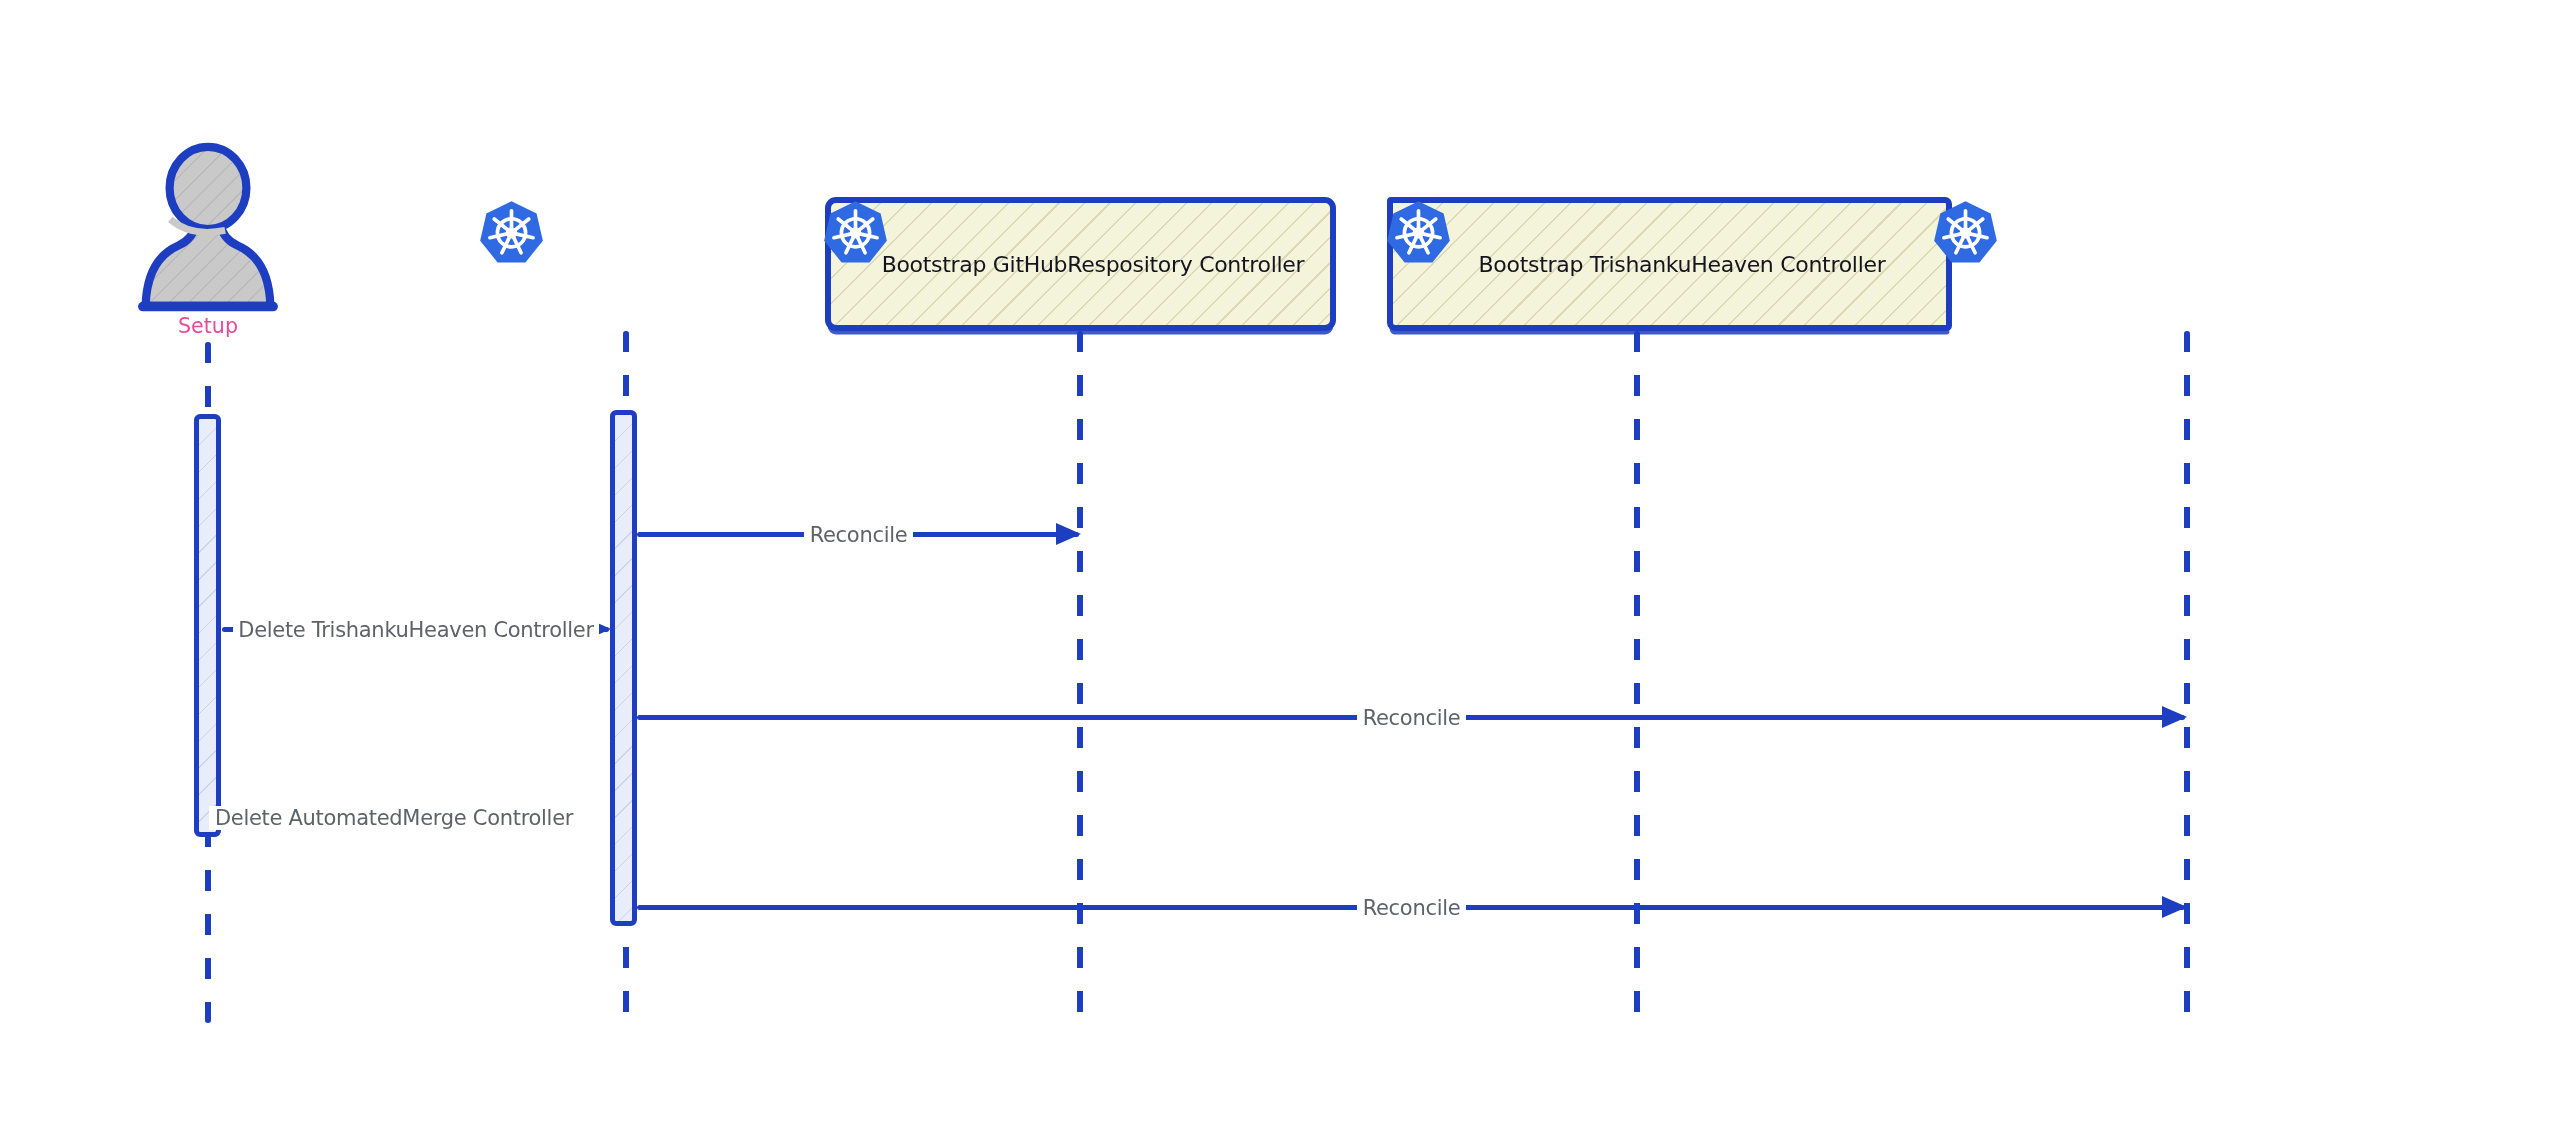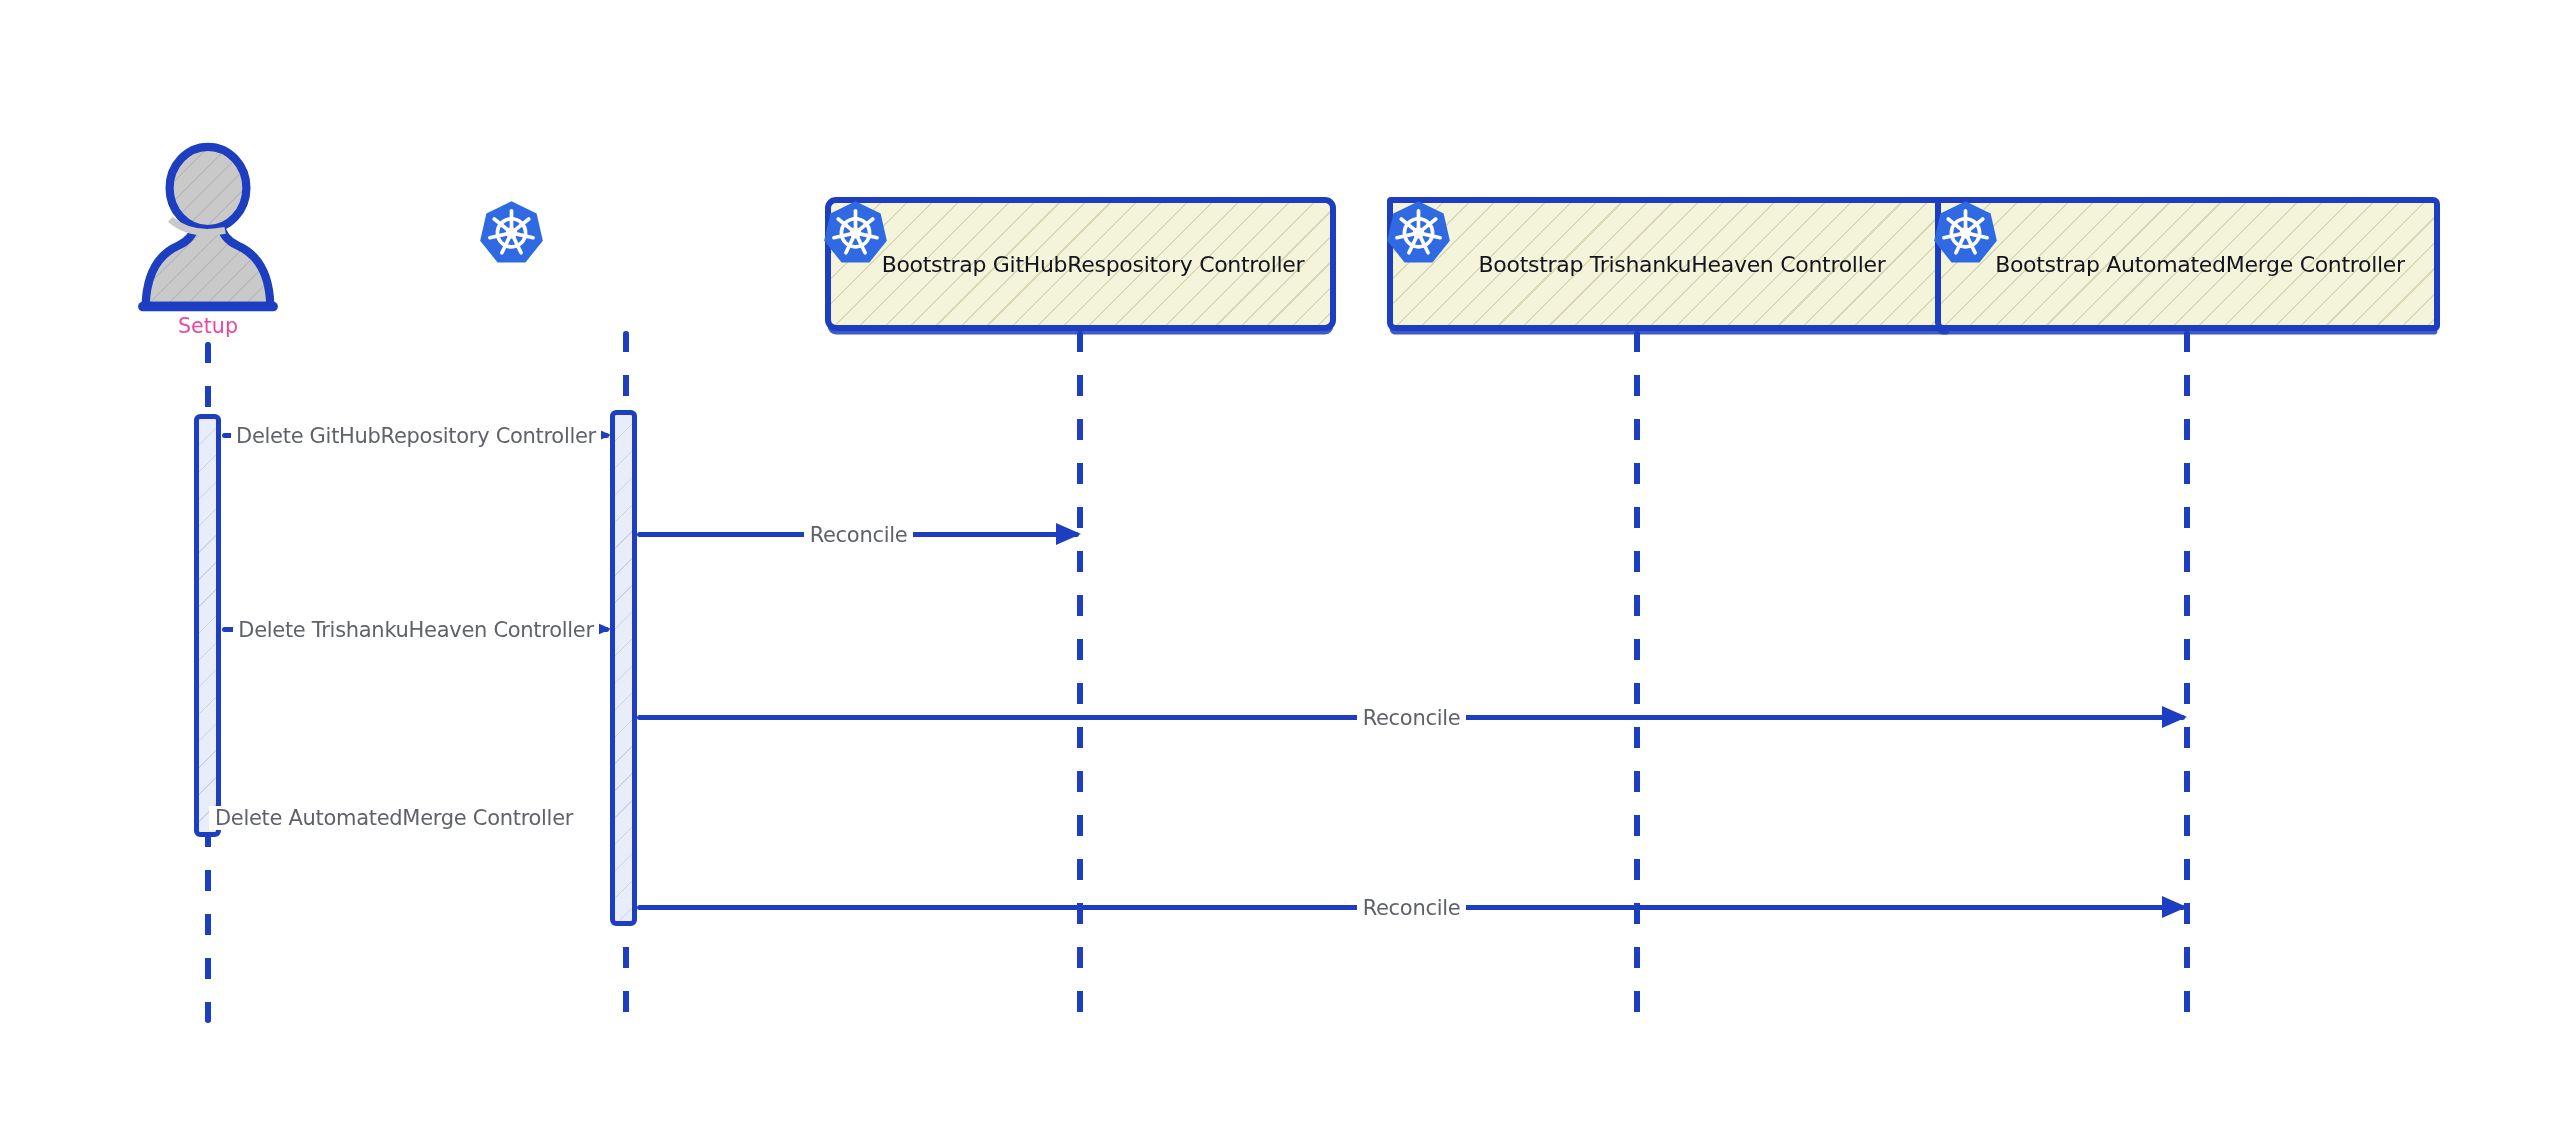--- a/index.html
+++ b/index.html
@@ -107,23 +107,20 @@
     </svg>
   </div>
   <div class="actor-label">Setup</div>
 
   <div class="pbox" style="left:825px;width:511px;border-radius:11px;">
     <span class="plabel">Bootstrap GitHubRespository Controller</span>
   </div>
   <div class="pbox" style="left:1387px;width:565px;">
     <span class="plabel">Bootstrap TrishankuHeaven Controller</span>
   </div>
-  <div class="pbox" style="left:1935px;width:505px;">
-    <span class="plabel">Bootstrap AutomatedMerge Controller</span>
-  </div>
 
   <div class="k8s-icon" style="left:478px;">
     <svg viewBox="0 0 100 100" width="67" height="67">
       <polygon points="50,2 12.5,20.1 3.2,60.7 29.2,93.2 70.8,93.2 96.8,60.7 87.5,20.1" fill="#2f6ae2"></polygon>
       <circle cx="50" cy="49" r="21" fill="none" stroke="#ffffff" stroke-width="5.5"></circle>
       <g stroke="#ffffff" stroke-width="5.5" stroke-linecap="round">
         <line x1="50" y1="49" x2="50" y2="16"></line>
           <line x1="50" y1="49" x2="24.2" y2="28.4"></line>
         <line x1="50" y1="49" x2="17.8" y2="56.3"></line>
           <line x1="50" y1="49" x2="35.7" y2="78.7"></line>
@@ -179,25 +176,20 @@
           <line x1="50" y1="49" x2="82.2" y2="56.3"></line>
         <line x1="50" y1="49" x2="75.8" y2="28.4"></line>
       </g>
       <circle cx="50" cy="49" r="8.5" fill="#ffffff"></circle>
     </svg>
   </div>
 
   <div class="actbar" style="left:194px;top:414px;height:423px;"></div>
   <div class="actbar" style="left:610px;top:410px;height:516px;"></div>
 
-  <div class="msg" style="left:222px;top:419px;width:388px;">
-    <div class="line"></div>
-    <span class="mlabel">Delete GitHubRepository Controller</span>
-    <div class="head"></div>
-  </div>
 
   <div class="msg" style="left:637px;top:518px;width:443px;">
     <div class="line"></div>
     <span class="mlabel">Reconcile</span>
     <div class="head"></div>
   </div>
 
   <div class="msg" style="left:222px;top:613px;width:388px;">
     <div class="line"></div>
     <span class="mlabel">Delete TrishankuHeaven Controller</span>

